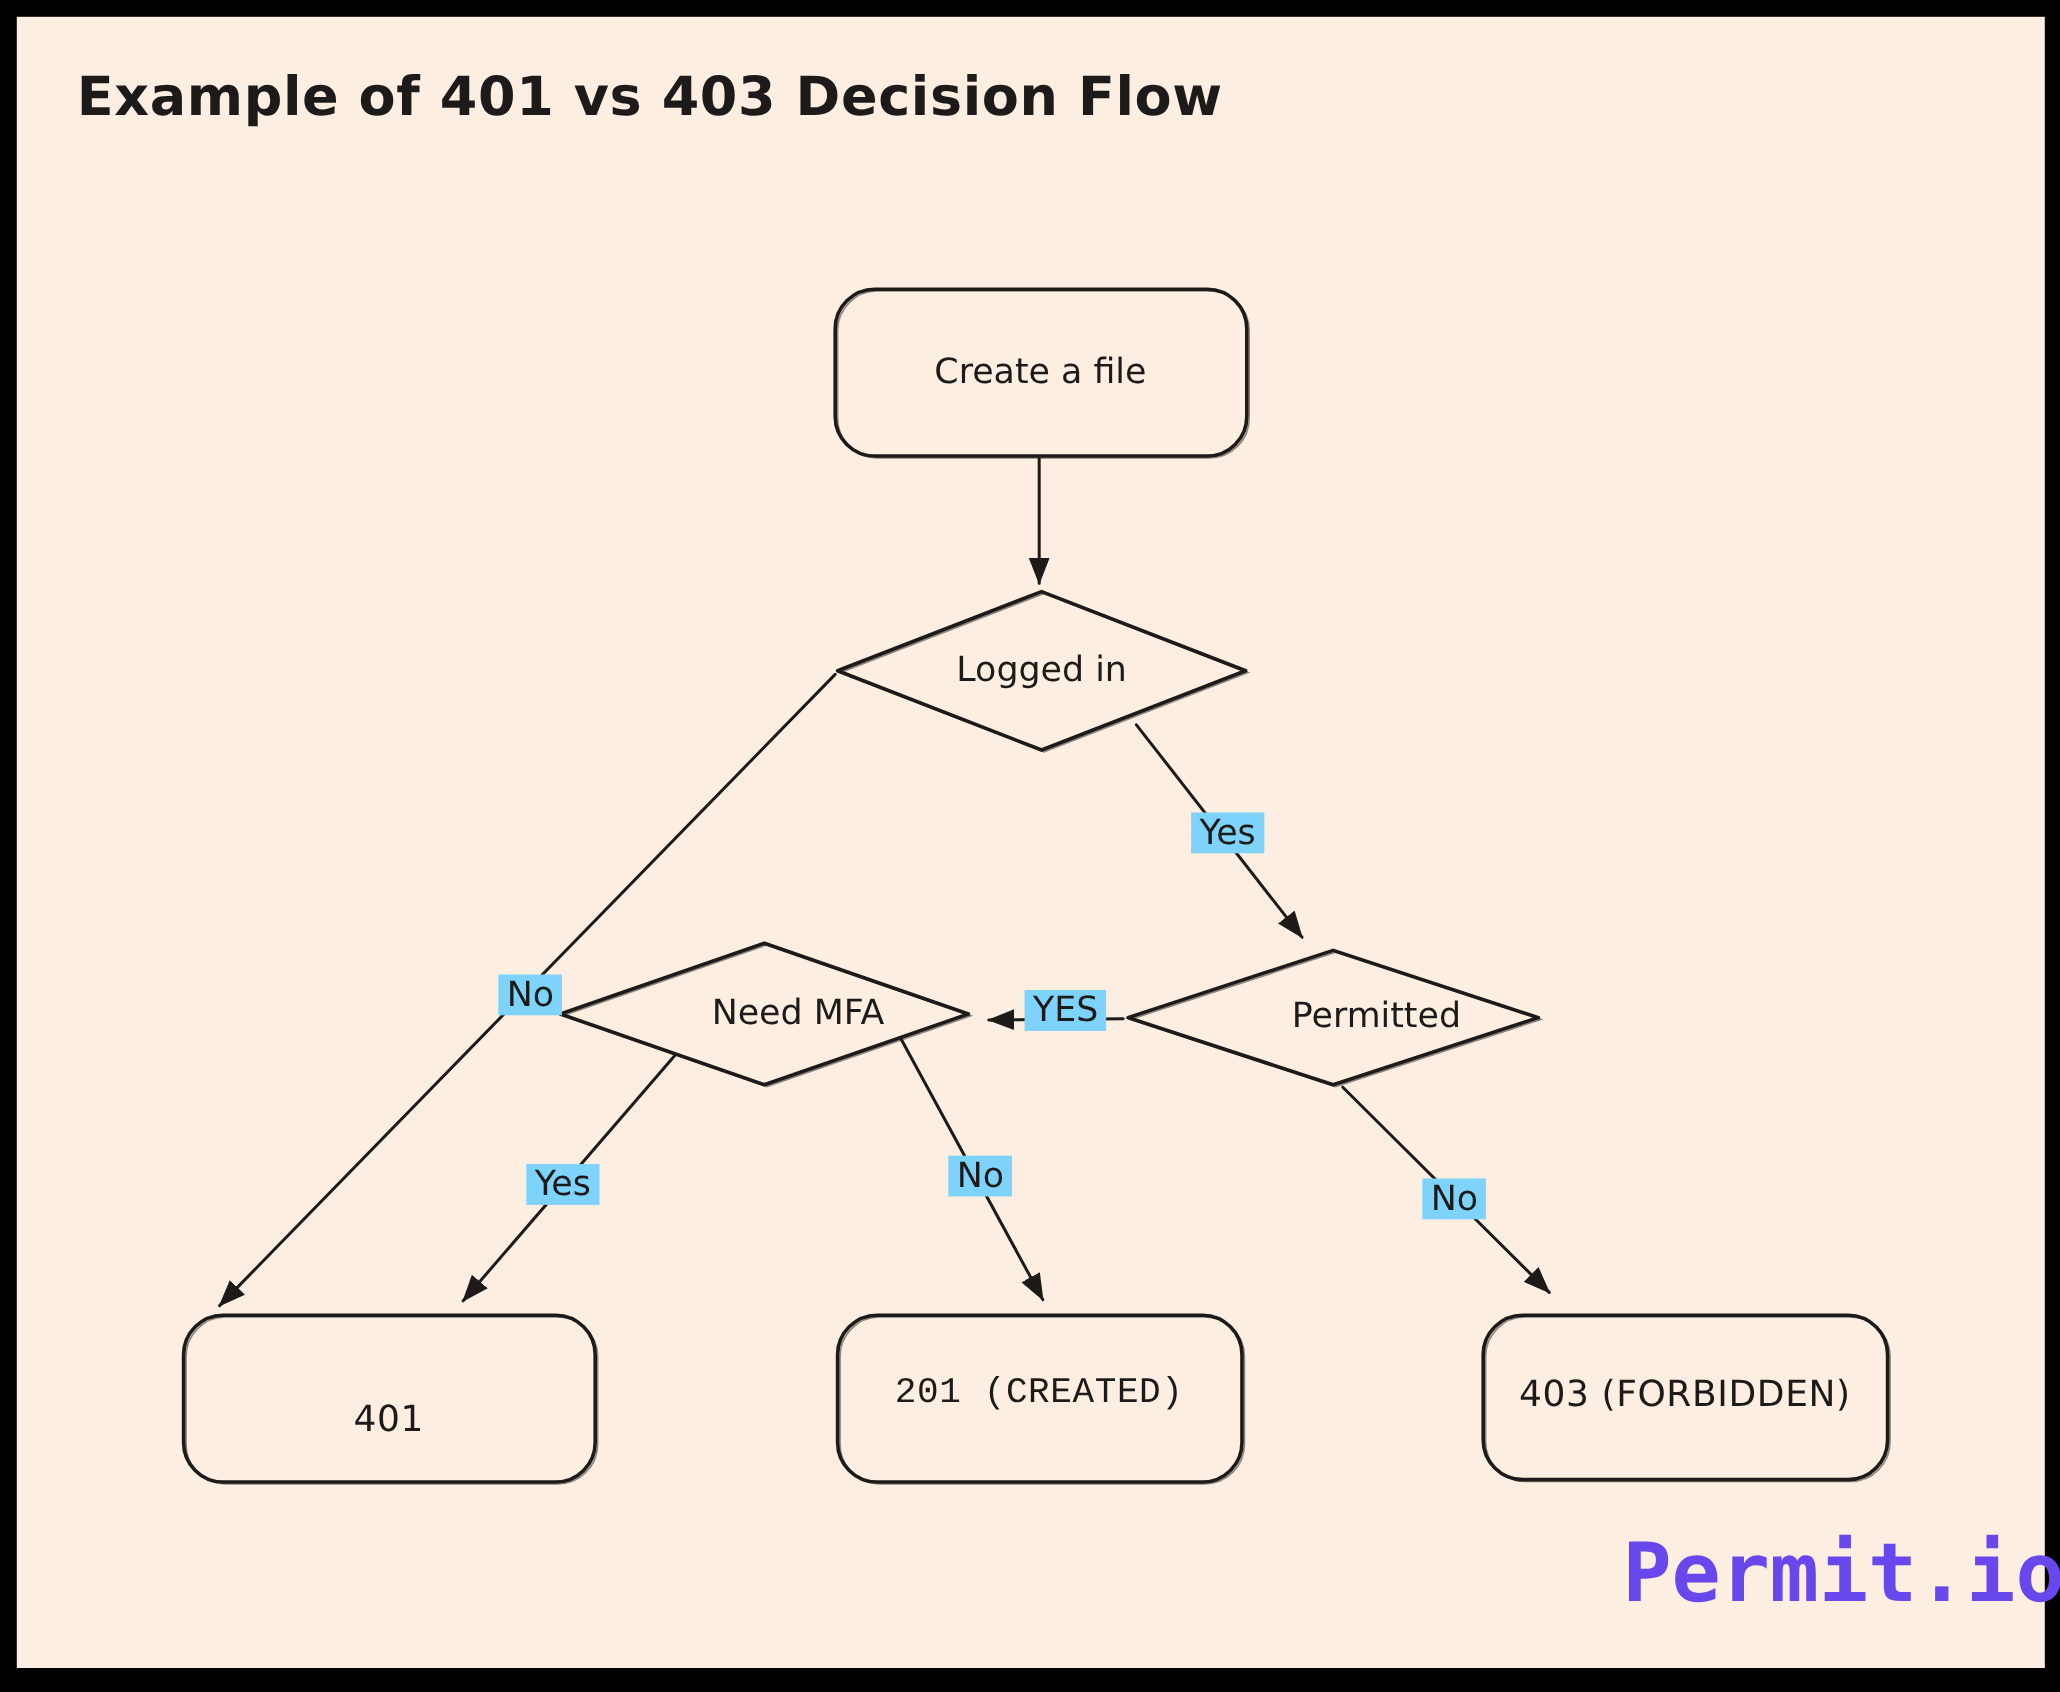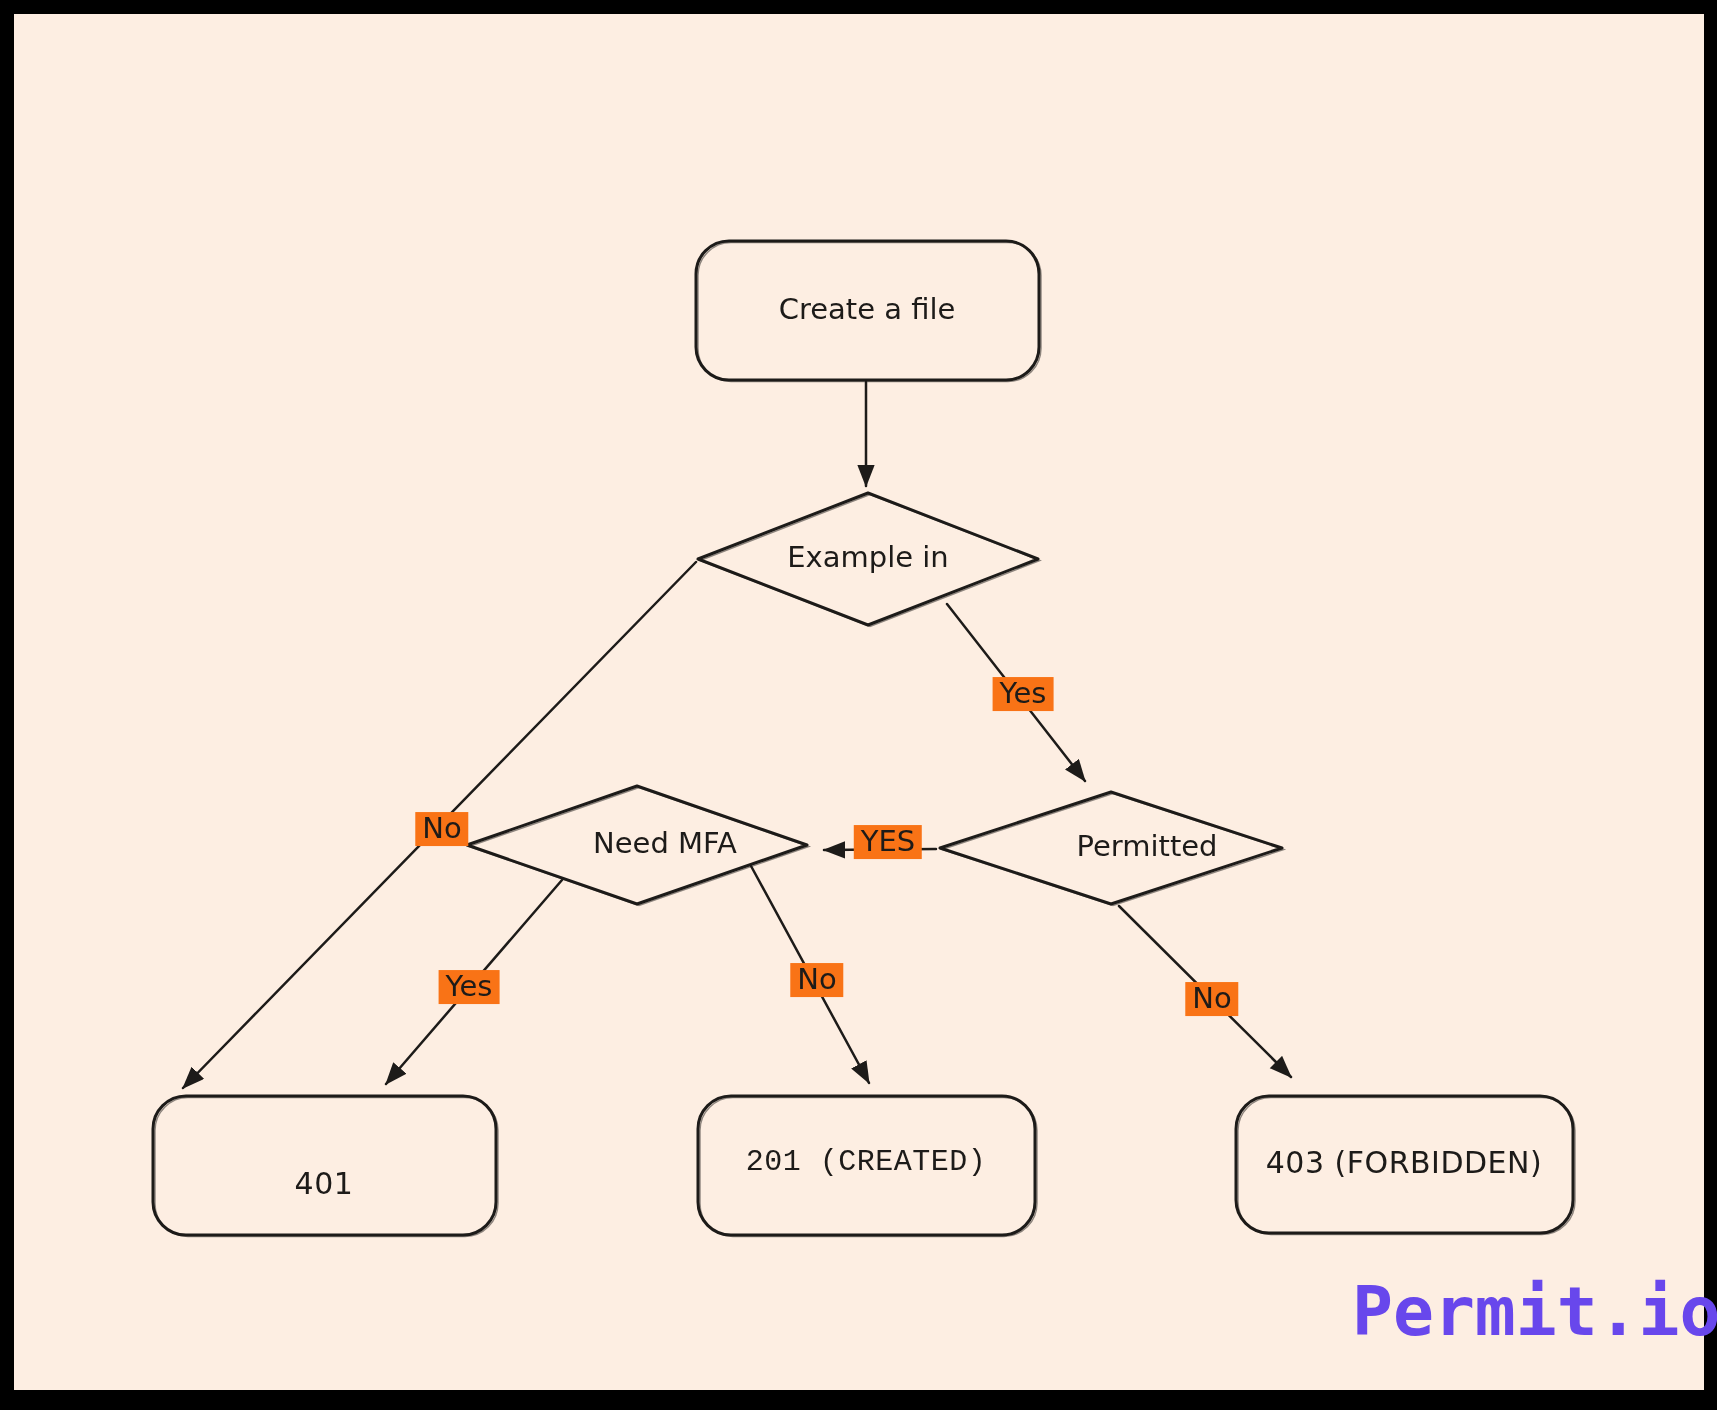--- a/index.html
+++ b/index.html
@@ -54,21 +54,21 @@
   .node-label.result {
     font-size: 30px;
     letter-spacing: 0.5px;
   }
   .edge-label {
     position: absolute;
     transform: translate(-50%, -50%);
     font-size: 29px;
     color: #1d1b19;
     white-space: nowrap;
-    background: #f97316;
+    background: #7dd3fc;
     padding: 1px 7px;
     line-height: 1.1;
   }
   .logo {
     position: absolute;
     left: 1352px;
     top: 1272px;
     font-family: "DejaVu Sans Mono", monospace;
     font-size: 68px;
     font-weight: bold;
@@ -113,23 +113,24 @@
       <line x1="866" y1="382" x2="866" y2="486" marker-end="url(#arrowhead)"></line>
       <line x1="947" y1="604" x2="1085" y2="781" marker-end="url(#arrowhead)"></line>
       <line x1="696" y1="562" x2="183" y2="1088" marker-end="url(#arrowhead)"></line>
       <line x1="936" y1="849" x2="824" y2="850" marker-end="url(#arrowhead)"></line>
       <line x1="562" y1="880" x2="386" y2="1084" marker-end="url(#arrowhead)"></line>
       <line x1="751" y1="866" x2="869" y2="1083" marker-end="url(#arrowhead)"></line>
       <line x1="1119" y1="906" x2="1291" y2="1077" marker-end="url(#arrowhead)"></line>
     </g>
   </svg>
 
+  <div class="title">Example of 401 vs 403 Decision Flow</div>
 
   <div class="node-label" style="left:867px; top:310px;">Create a file</div>
-  <div class="node-label" style="left:868px; top:558px;">Example in</div>
+  <div class="node-label" style="left:868px; top:558px;">Logged in</div>
   <div class="node-label" style="left:1111px; top:847px;margin-left:36px;">Permitted</div>
   <div class="node-label" style="left:628px; top:844px;margin-left:37px;">Need MFA</div>
   <div class="node-label result" style="left:324px; top:1163px;margin-top:20px;">
     <div>401</div>
   </div>
   <div class="node-label result" style="left:866px; top:1162px;font-family:Liberation Mono, monospace;">201 (CREATED)</div>
   <div class="node-label result" style="left:1404px; top:1162px;">403 (FORBIDDEN)</div>
 
   <div class="edge-label" style="left:1023px; top:694px;">Yes</div>
   <div class="edge-label" style="left:442px; top:829px;">No</div>

